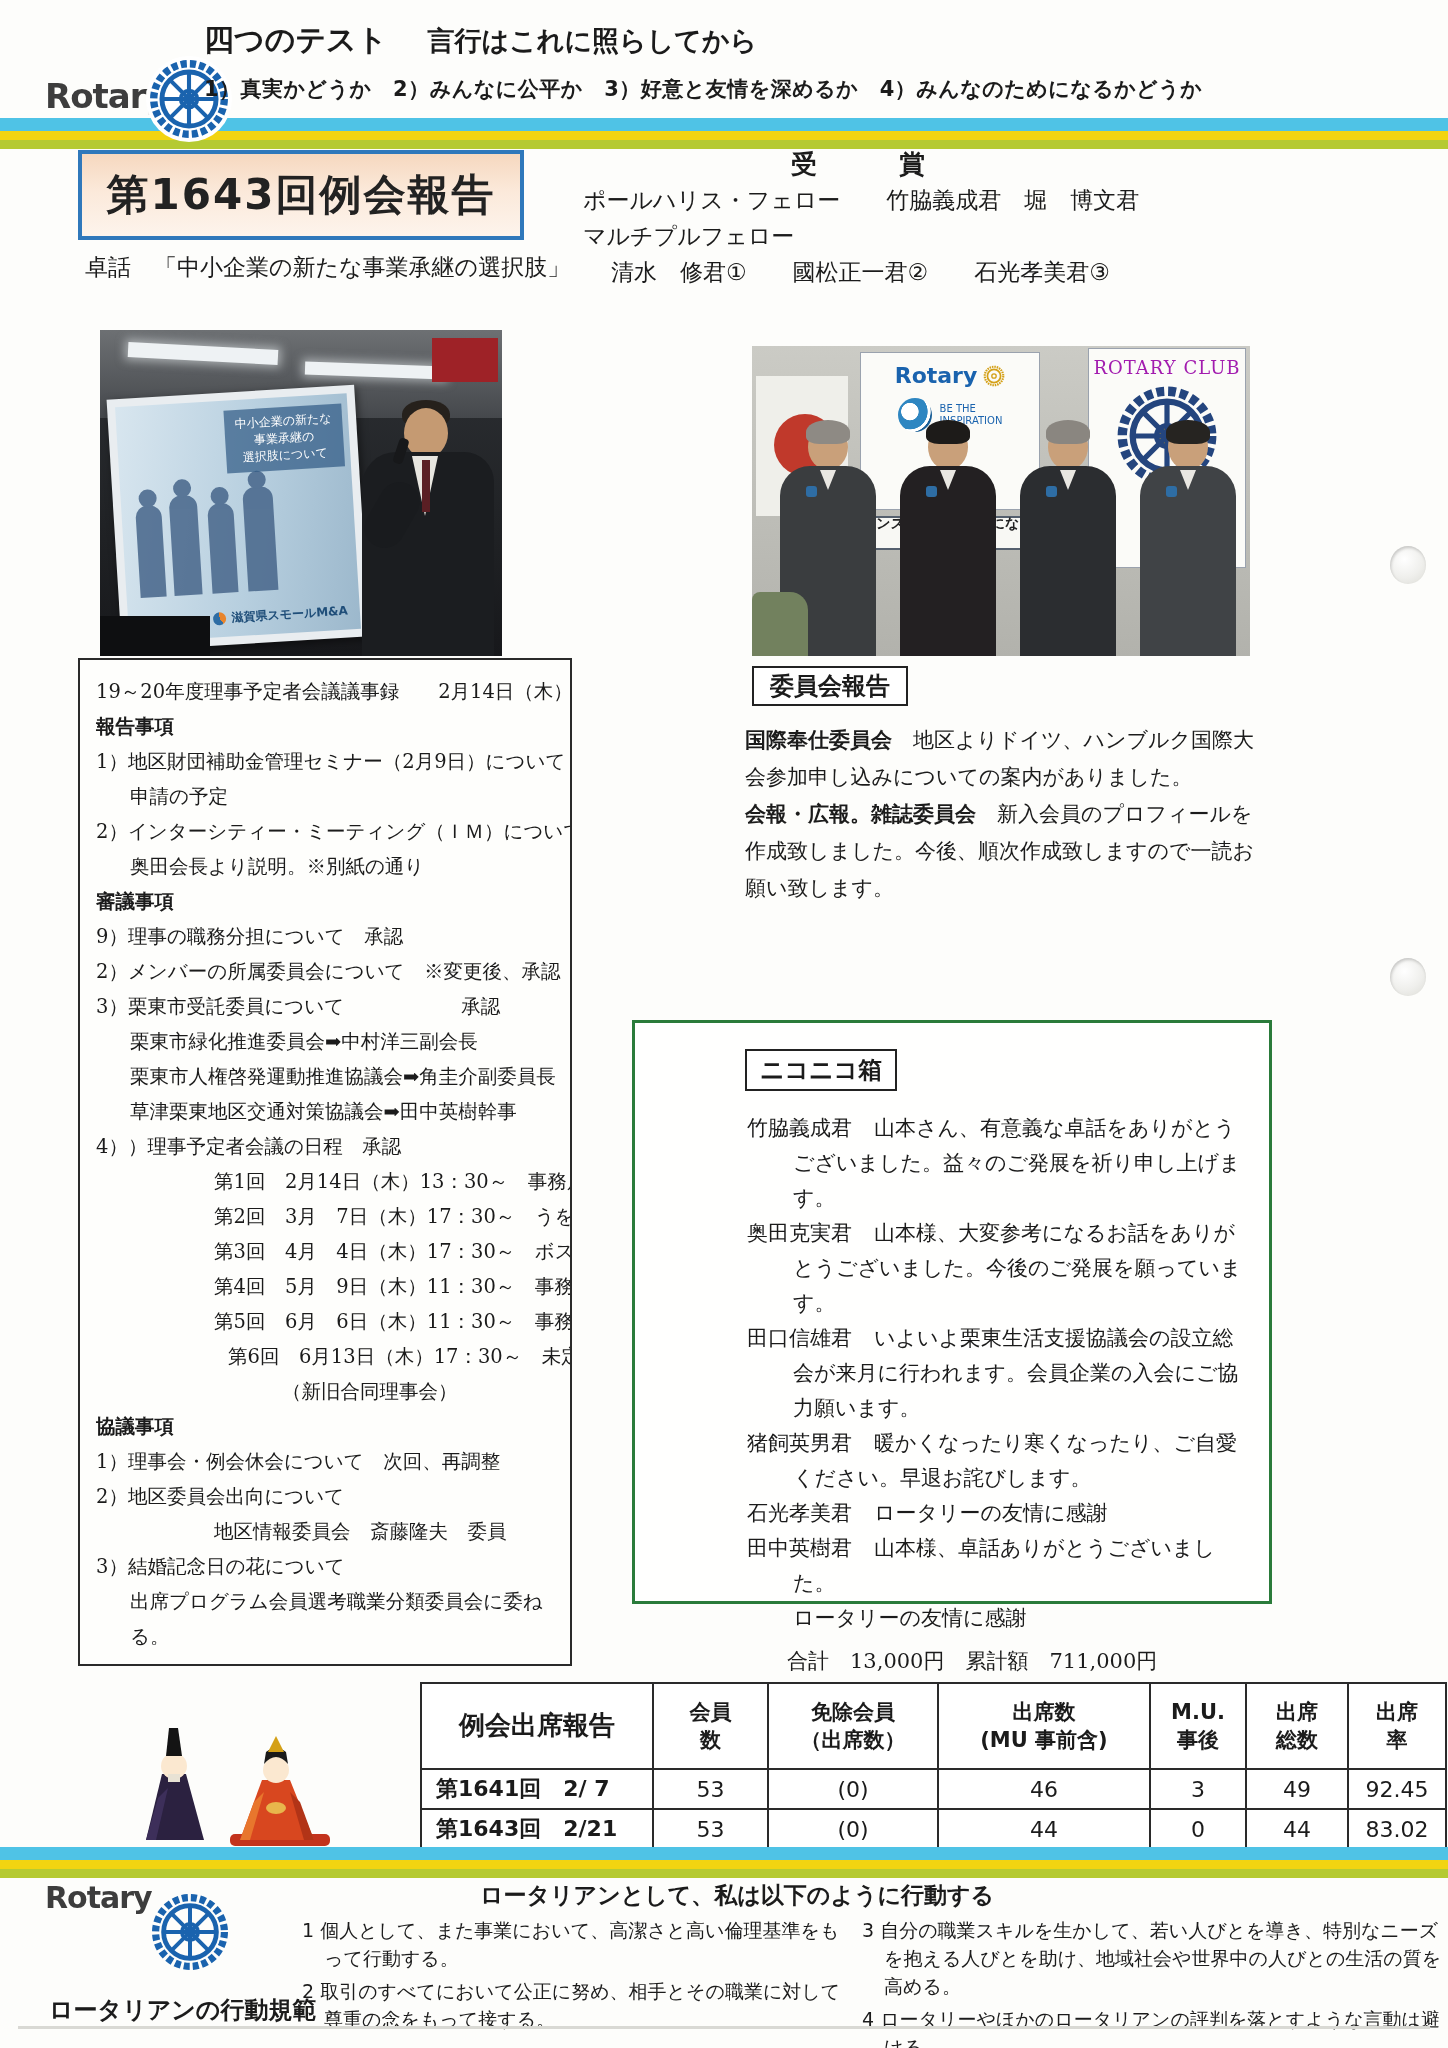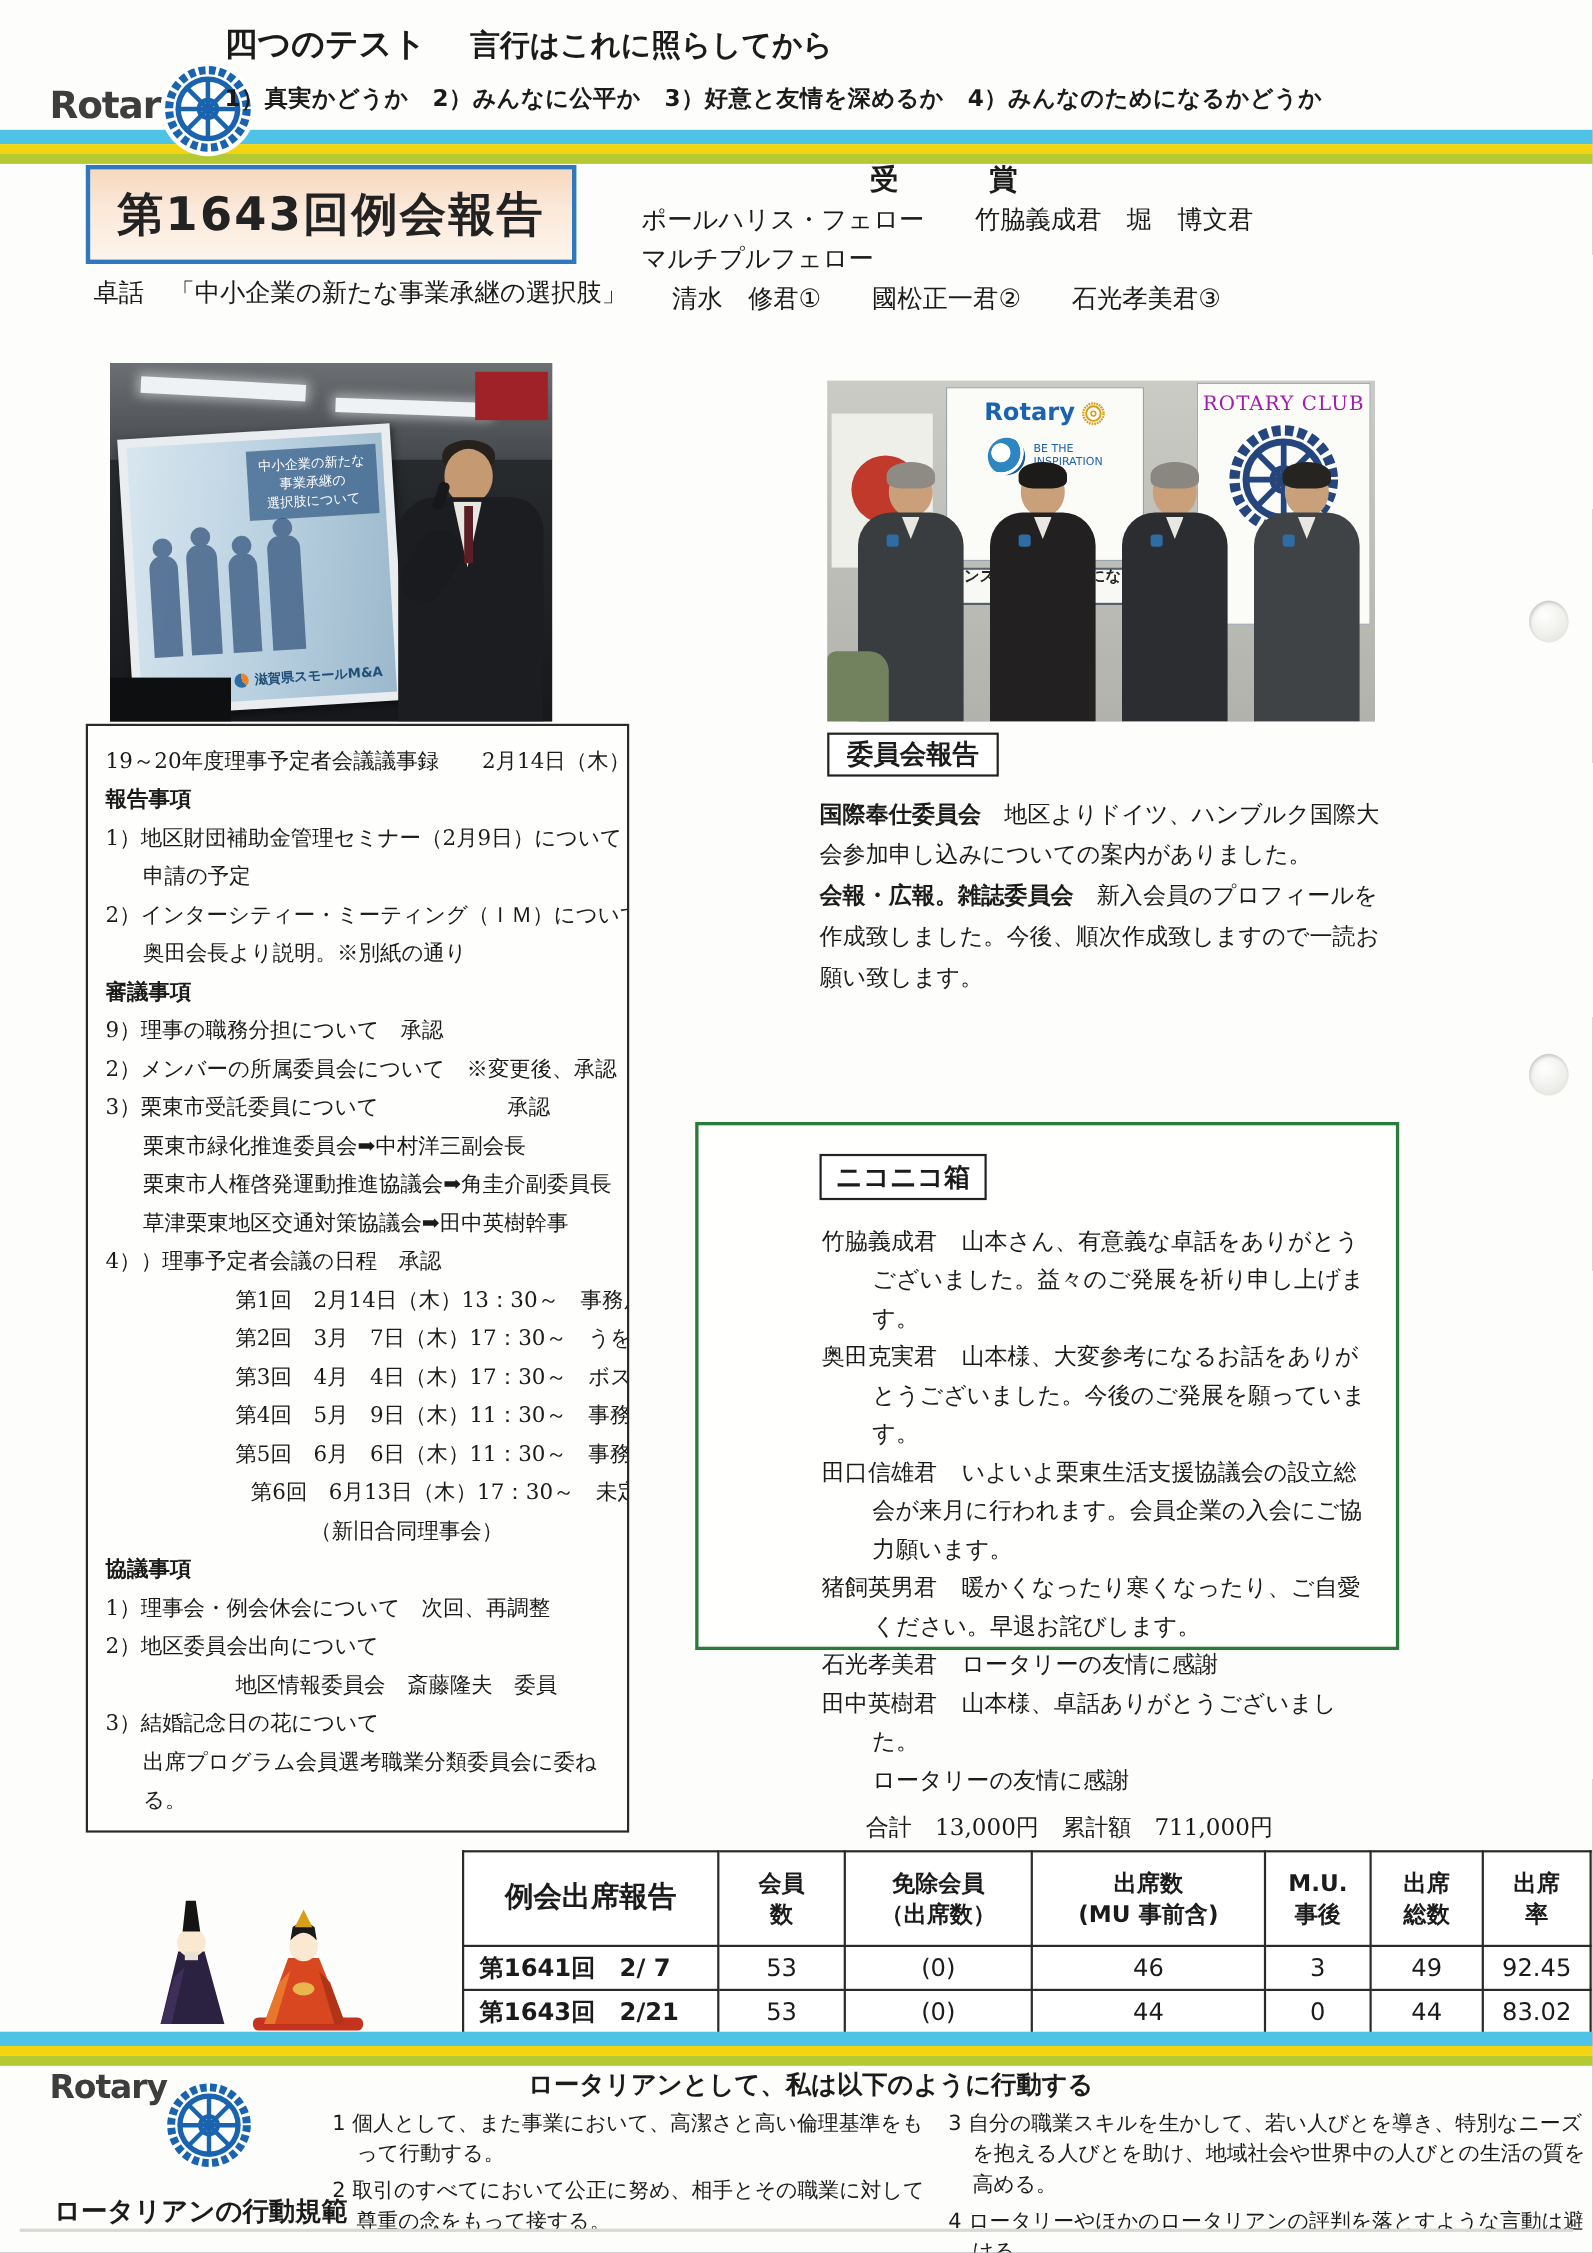--- a/index.html
+++ b/index.html
@@ -108,21 +108,21 @@
   .ind1{padding-left:34px;} .ind2{padding-left:118px;} .ind2b{padding-left:132px;} .ind3{padding-left:186px;}
 
   
   .committee-head{position:absolute;left:752px;top:666px;width:156px;height:40px;border:2px solid #222;background:#fff;
     display:flex;align-items:center;justify-content:center;font-size:24px;font-weight:bold;box-sizing:border-box;}
   .committee-body{position:absolute;left:745px;top:722px;width:522px;font-size:21px;line-height:37px;font-family:"DejaVu Serif",serif;}
   .committee-body p{margin:0;}
   .c-label{font-weight:bold;font-family:"DejaVu Sans",sans-serif;}
 
   
-  .nico{position:absolute;left:632px;top:1020px;width:640px;height:480px;border:3px solid #2a7b3a;box-sizing:border-box;background:#fffffe;}
+  .nico{position:absolute;left:632px;top:1020px;width:640px;height:584px;border:3px solid #2a7b3a;box-sizing:border-box;background:#fffffe;}
   .nico-head{position:absolute;left:110px;top:26px;width:152px;height:42px;border:2px solid #222;background:#fff;
     display:flex;align-items:center;justify-content:center;font-weight:bold;font-size:24px;box-sizing:border-box;}
   .nico-list{position:absolute;left:112px;top:88px;width:506px;font-family:"DejaVu Serif",serif;font-size:21px;line-height:35px;}
   .nico-entry{padding-left:46px;text-indent:-46px;}
   .nico-name{margin-right:22px;}
   .nico-cont{padding-left:46px;text-indent:0;}
   .nico-total{margin-top:8px;padding-left:40px;}
 
   
   .dolls{position:absolute;left:118px;top:1722px;width:230px;height:126px;}

